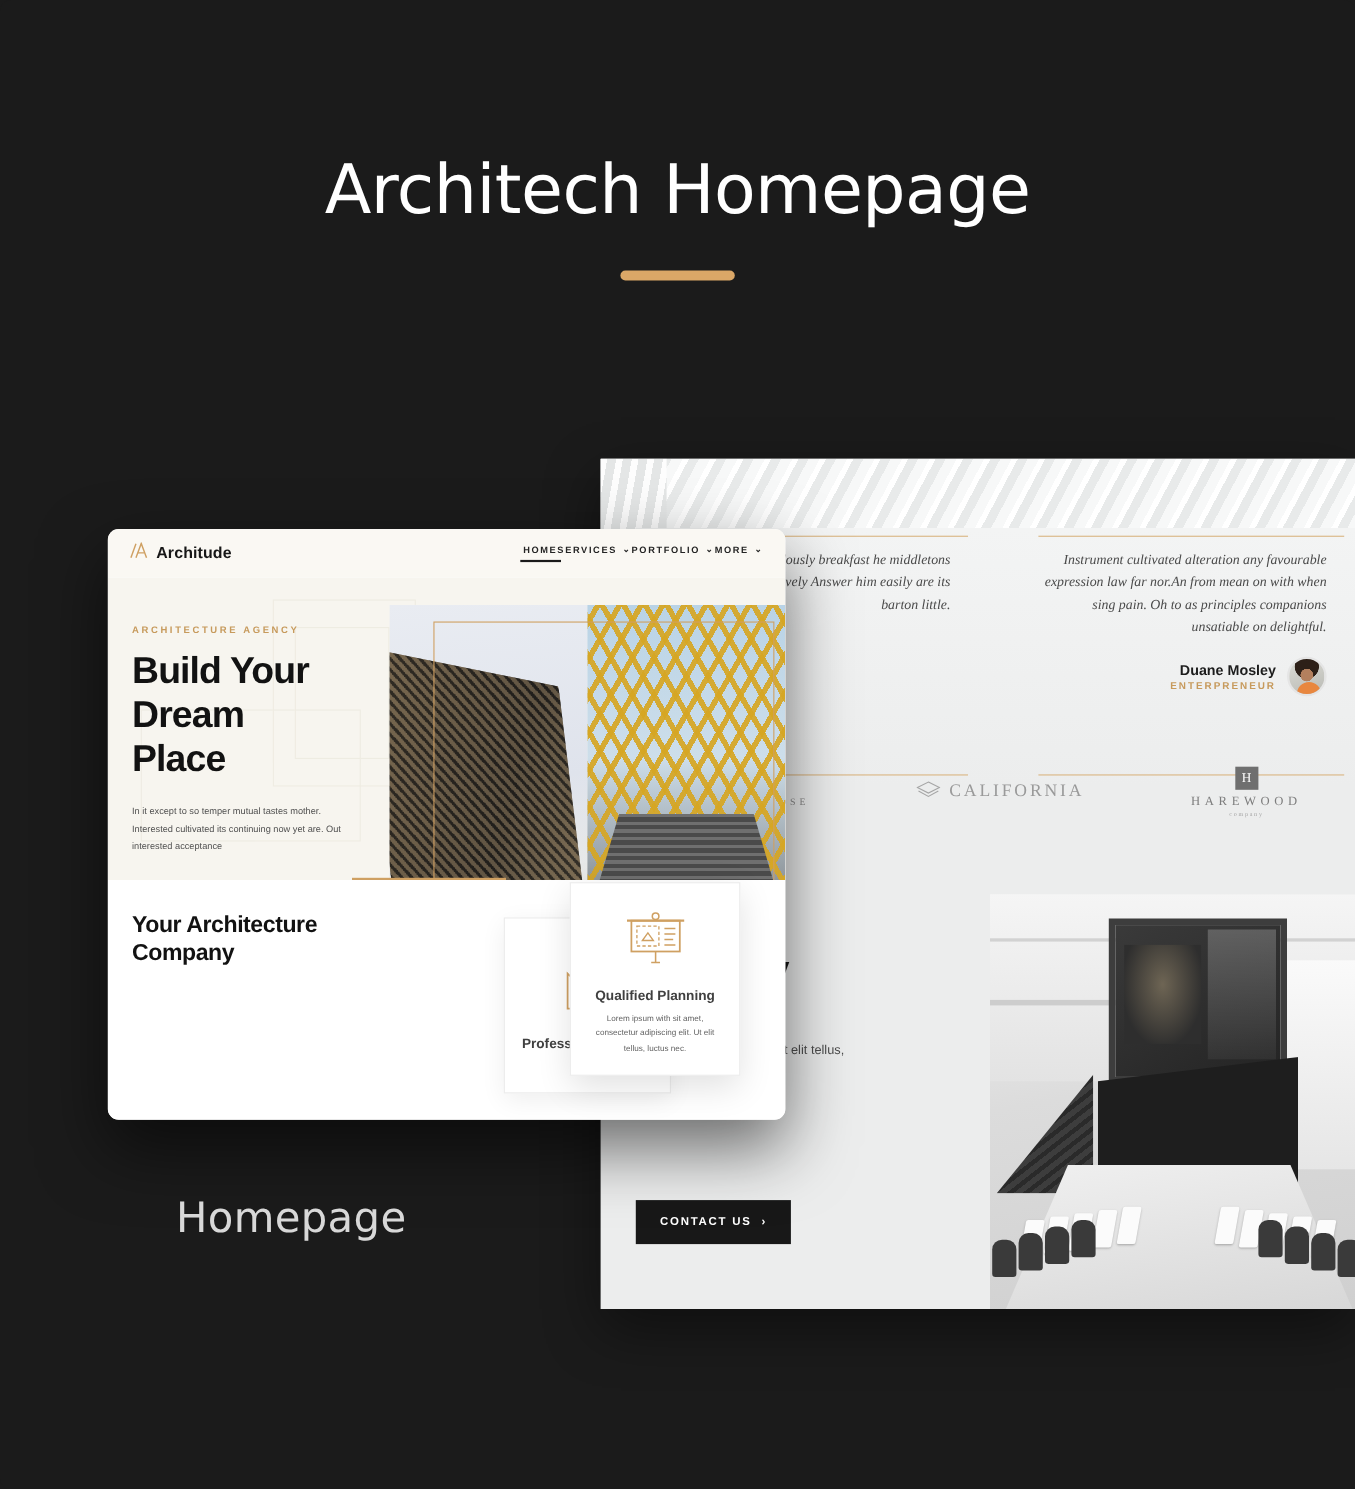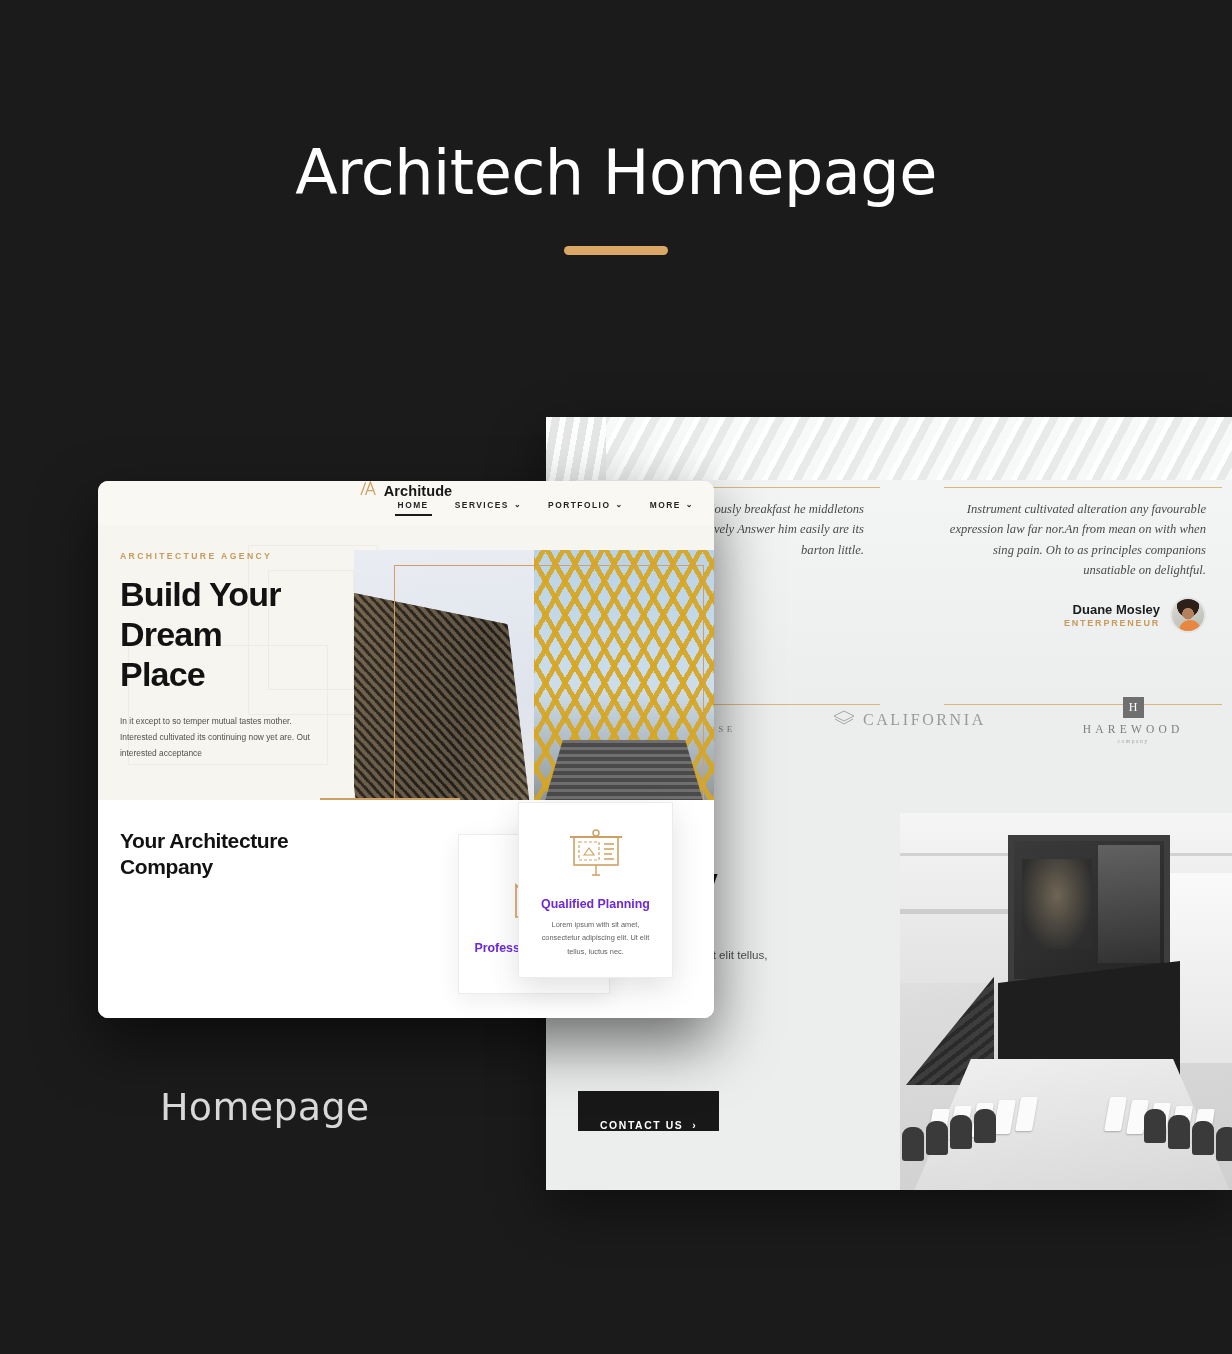--- a/index.html
+++ b/index.html
@@ -134,21 +134,21 @@
     font-size: 37px; font-weight: 700; color: #c99b5d; line-height: 1;
     letter-spacing: -1px;
   }
   .stat .lbl {
     font-size: 9.6px; font-weight: 700; letter-spacing: 1.1px; color: #1d1d1d; margin-top: 8px;
   }
   .contact-btn {
     position: absolute; left: 32px; top: 674px;
     background: #181818; color: #fff; border: none;
     padding: 0 22px; height: 40px;
-    display: flex; align-items: flex-end; gap: 9px;
+    display: flex; align-items: center; gap: 9px;
     font-size: 10.4px; font-weight: 700; letter-spacing: 1.6px;
     cursor: pointer;
     font-family: "Liberation Sans", sans-serif;
   }
   .bk-photo {
     position: absolute; left: 354px; top: 396px; width: 340px; height: 378px;
     overflow: hidden;
     background: linear-gradient(170deg,#f4f4f4 0%, #dcdcdc 45%, #cfcfcf 100%);
   }
   .ph-ceiling { position:absolute; left:0; top:0; right:0; height:170px;
@@ -179,44 +179,44 @@
     border-radius:9px 9px 3px 3px; }
 
   
   .front-card {
     position: absolute; left: 98px; top: 481px; width: 616px; height: 537px;
     background: #ffffff; border-radius: 10px; overflow: hidden;
     box-shadow: 0 26px 60px rgba(0,0,0,.55);
   }
   .fc-topbar {
     height: 44px; background: #faf8f3; display: flex; align-items: center;
-    padding: 0 20px; position: relative; z-index: 3; flex-direction: column;
+    padding: 0 20px; position: relative; z-index: 3;
   }
   .brand { display: flex; align-items: center; gap: 7px; }
   .brand-name { font-size: 14.5px; font-weight: 700; color: #171717; letter-spacing: .1px; }
-  .nav { margin-left: auto; display: flex; align-items: flex-end; gap: 26px; }
+  .nav { margin-left: auto; display: flex; align-items: flex-end; }
   .nav-item {
     font-size: 8.4px; font-weight: 700; letter-spacing: 1.5px; color: #242424;
     display: flex; align-items: center; gap: 5px; position: relative; padding-bottom: 6px;
     cursor: pointer;
   }
   .nav-item.active:after {
     content:""; position:absolute; left:-3px; right:-3px; bottom:0; height:2px; background:#1a1a1a;
   }
   .caret { font-size: 8px; line-height: 1; }
 
   .hero { position: relative; height: 275px; background: #f7f5ef; overflow: hidden; }
   .hero-blueprint { position: absolute; inset: 0; opacity: .55; }
   .hero-blueprint i {
     position: absolute; border: 1px solid #e8e4d8;
   }
   .hero-left { position: absolute; left: 22px; top: 0; width: 250px; z-index: 2; }
   .eyebrow {
     font-size: 8.6px; font-weight: 700; letter-spacing: 2.4px; color: #c79a5c;
-    margin-top: 26px;
+    margin-top: 42px;
   }
   .hero-h1 {
     margin-top: 14px; font-size: 34px; line-height: 1.17; font-weight: 700;
     color: #121212; letter-spacing: -0.8px;
   }
   .hero-p { margin-top: 20px; font-size: 8.4px; line-height: 1.86; color: #4f4f4f; width: 196px; }
   .learn-btn {
     position: absolute; left: 222px; top: 273px; width: 140px; height: 38px;
     background: #cfa062; color: #fff; border: none; display: flex;
     align-items: center; justify-content: center; gap: 8px;
@@ -263,21 +263,21 @@
     position: absolute; left: 448px; top: 10px; width: 62px; height: 12px;
     background: repeating-linear-gradient(62deg, #d7b27e 0 1px, rgba(0,0,0,0) 1px 5px);
   }
   .feat {
     position: absolute; background: #fff; border: 1px solid #ececec; text-align: center;
     box-shadow: 0 6px 22px rgba(0,0,0,.07);
   }
   .feat-a { left: 360px; top: 34px; width: 152px; height: 160px; padding-top: 40px; }
   .feat-b { left: 420px; top: 2px; width: 155px; height: 176px; padding-top: 26px;
             box-shadow: 0 10px 30px rgba(0,0,0,.12); z-index: 5; }
-  .feat-title { font-size: 12.4px; font-weight: 700; color: #6d28d9; }
+  .feat-title { font-size: 12.4px; font-weight: 700; color: #404040; }
   .feat-p { margin: 7px 14px 0 14px; font-size: 7.4px; line-height: 1.8; color: #626262; }
   .icon-gold { color: #cfa062; display: block; margin: 0 auto 14px auto; }
 </style>
 </head>
 <body>
 
 <div class="stage">
 
   <div class="page-title">Architech Homepage</div>
   <div class="title-rule"></div>

